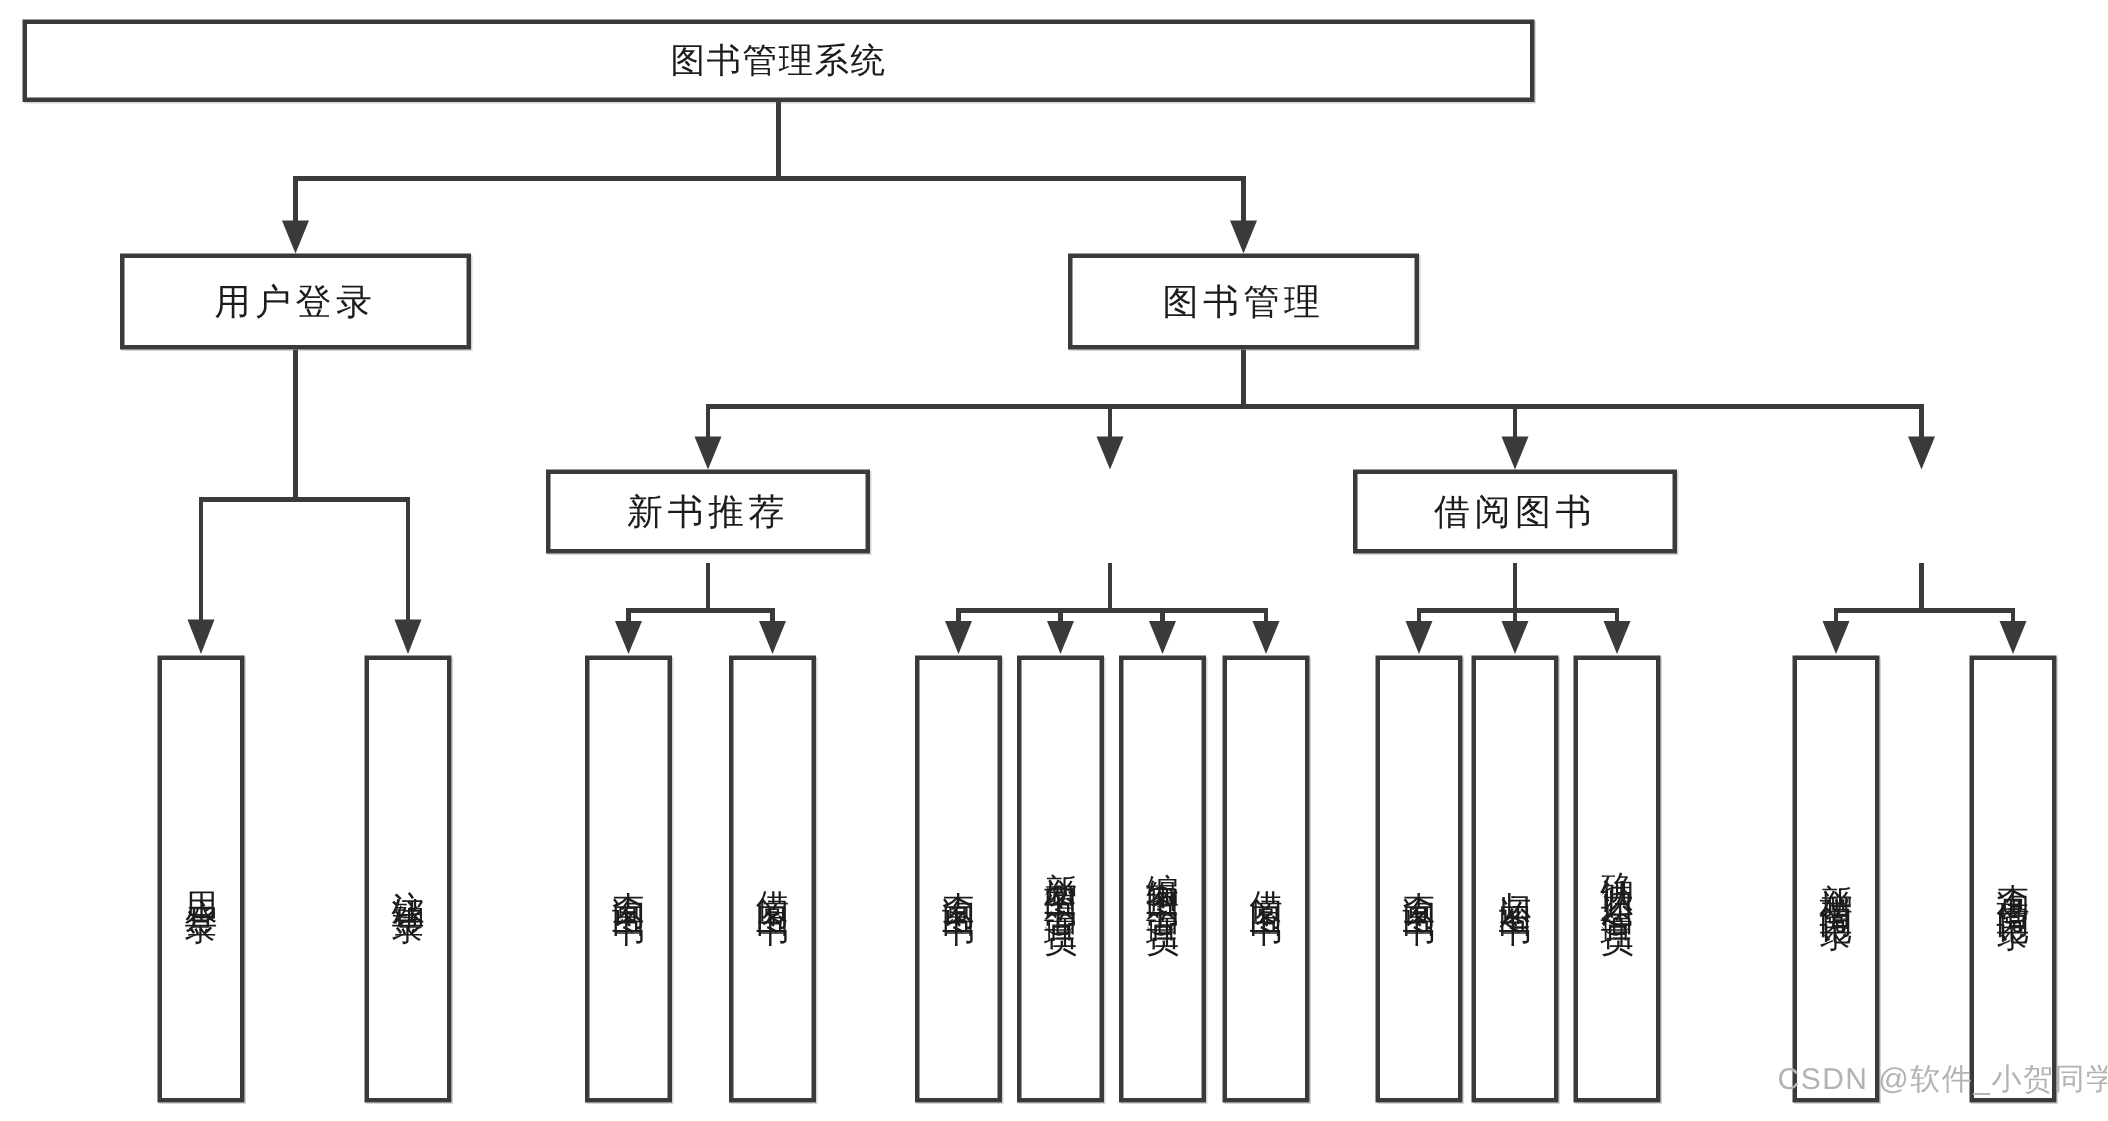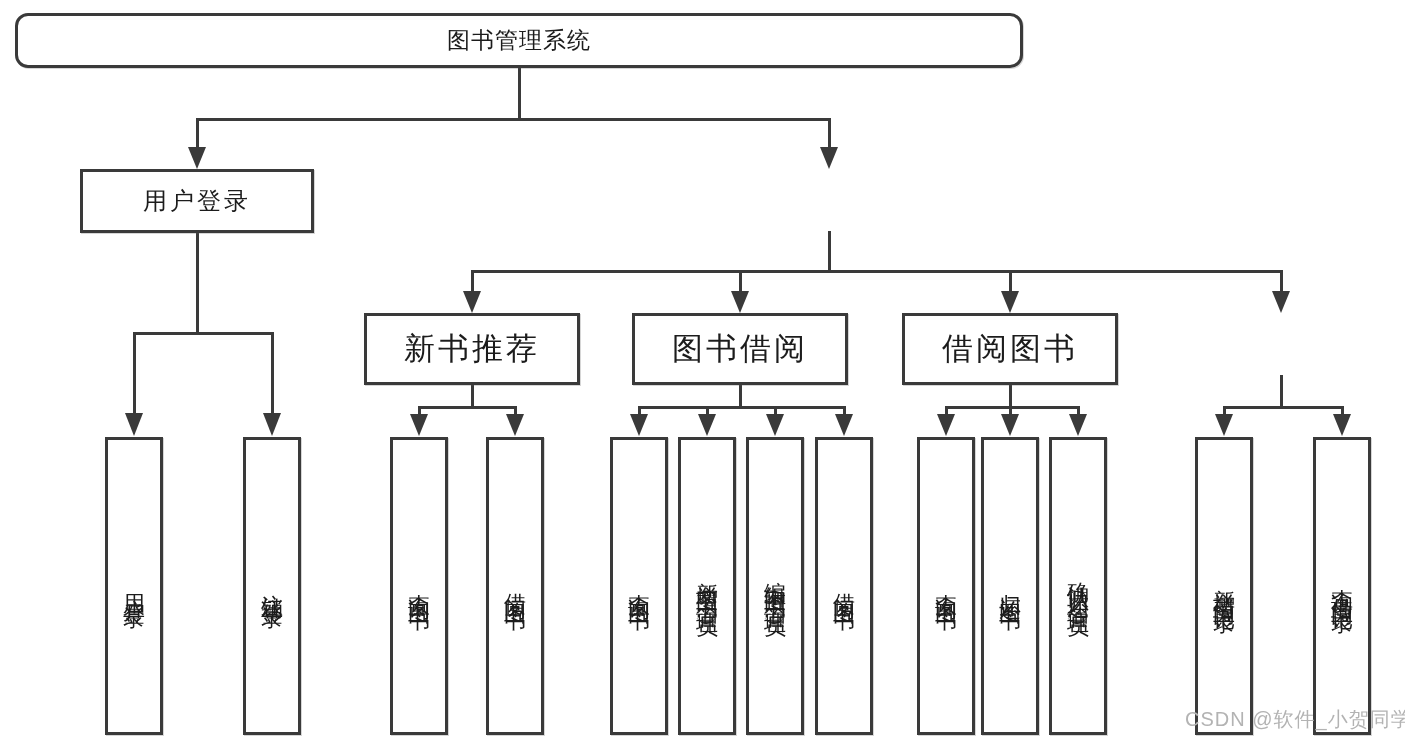--- a/index.html
+++ b/index.html
@@ -26,32 +26,31 @@
     align-items: center;
     justify-content: center;
     text-align: center;
     box-shadow: 1px 1px 0 rgba(90,90,90,0.25);
   }
   .root-box {
     left: 15px; top: 13px;
     width: 1008px; height: 55px;
     font-size: 23px;
     letter-spacing: 1px;
-    border-radius: 13px;
   }
   .hbox {
     top: 169px;
     width: 234px; height: 64px;
     font-size: 24px;
     letter-spacing: 3px;
   }
   .hbox3 {
     top: 313px;
-    width: 216px; height: 72px;
-    font-size: 31px;
+    width: 216px; height: 56px;
+    font-size: 24px;
     letter-spacing: 3px;
   }
   .leaf {
     top: 437px;
     width: 58px; height: 298px;
     writing-mode: vertical-rl;
     font-size: 22px;
     letter-spacing: 5px;
     line-height: 1;
   }
@@ -135,26 +134,26 @@
     </g>
   </svg>
 
   <div class="box root-box">
     <span>图书管理系统</span>
   </div>
 
   <div class="box hbox" style="left:80px">
     <span>用户登录</span>
   </div>
+  <div class="box hbox" style="left:712px">
+    <span>图书管理</span>
+  </div>
 
   <div class="box hbox3" style="left:364px">
     <span>新书推荐</span>
-  </div>
-  <div class="box hbox3" style="left:632px">
-    <span>图书借阅</span>
   </div>
   <div class="box hbox3" style="left:902px">
     <span>借阅图书</span>
   </div>
 
   <div class="box leaf" style="left:105px">
     <span>用户登录</span>
   </div>
   <div class="box leaf" style="left:243px">
     <span>注销登录</span>

